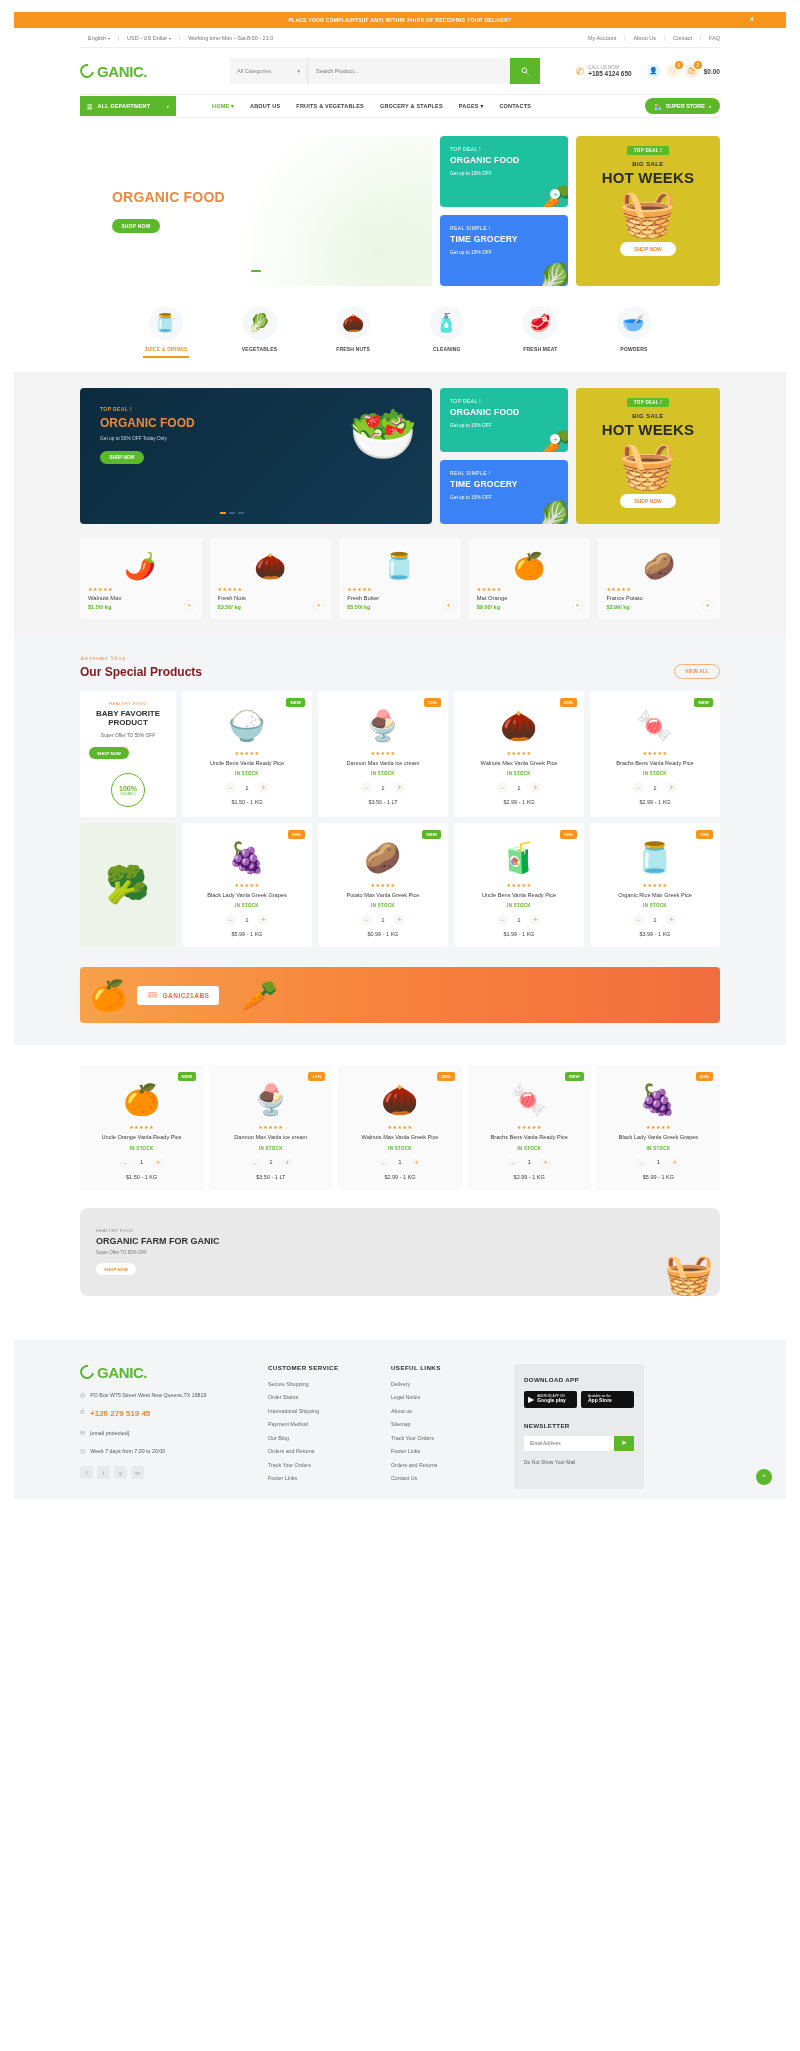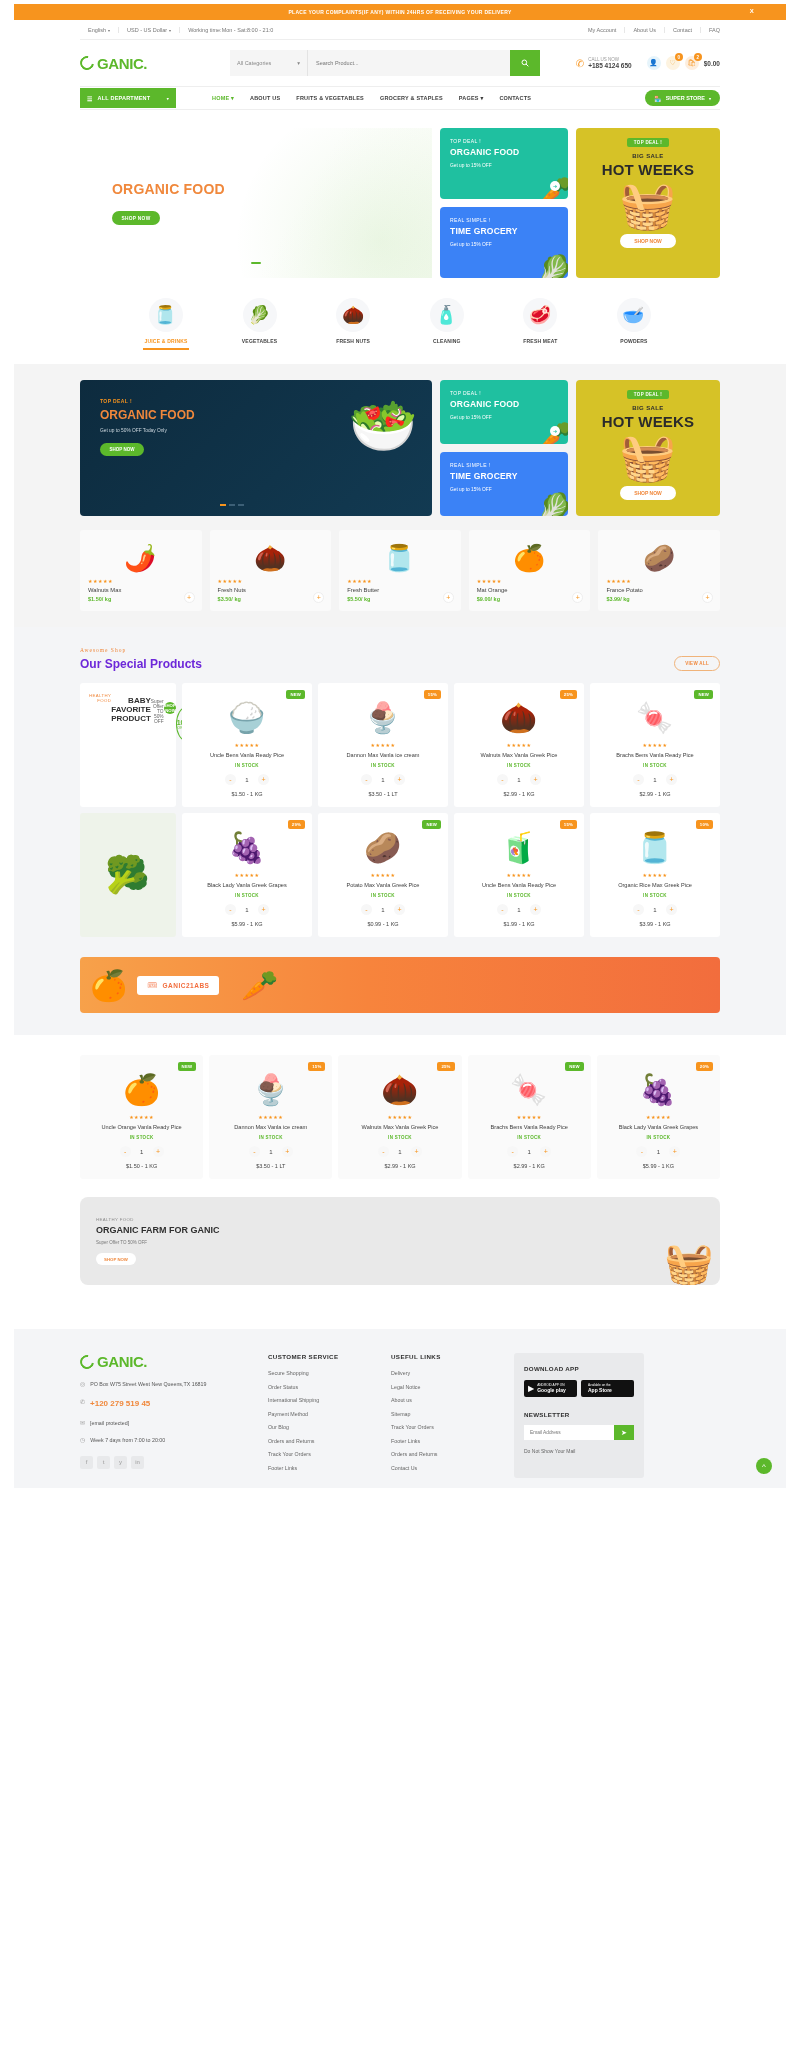--- a/index.html
+++ b/index.html
@@ -3,21 +3,21 @@
 <meta charset="utf-8">
 <style>
   * { box-sizing: border-box; margin: 0; padding: 0; }
   body {
     width: 800px;
     font-family: "Liberation Sans", sans-serif;
     background: #ffffff;
     color: #333;
     -webkit-font-smoothing: antialiased;
   }
-  .wrap { width: 772px; margin: 4px auto; }
+  .wrap { width: 772px; margin: 12px auto; }
   .container { width: 640px; margin: 0 auto; }
 
   
   .announce {
     background: #f7941e; color: #fff; font-size: 5px; letter-spacing: .3px;
     text-align: center; padding: 5px 0; position: relative; font-weight: 600;
   }
   .announce .close { position: absolute; right: 32px; top: 4px; font-size: 6px; cursor: pointer; }
 
   
@@ -192,31 +192,31 @@
     background: #fff; border: 1px solid #eee; color: #f7941e; font-size: 7px; display: flex;
     align-items: center; justify-content: center;
   }
 
   
   .section { padding: 20px 0 0; }
   .sec-grey { background: #f4f5f7; padding-bottom: 22px; }
   .sec-white { background: #fff; padding-bottom: 22px; }
   .sec-head { display: flex; align-items: flex-end; justify-content: space-between; padding-bottom: 12px; }
   .sec-kicker { font-size: 5.5px; color: #f0883c; letter-spacing: 1px; font-family: "Liberation Serif", serif; }
-  .sec-title { font-size: 12px; font-weight: 700; color: #6d28d9; margin-top: 4px; }
+  .sec-title { font-size: 12px; font-weight: 700; color: #7f1d1d; margin-top: 4px; }
   .viewall {
     border: 1px solid #f0b37a; color: #f0883c; font-size: 4.5px; font-weight: 700;
     border-radius: 8px; padding: 4px 10px; letter-spacing: .3px;
   }
 
   
   .sp-grid { display: flex; gap: 6px; }
   .sp-promo {
-    width: 96px; background: #fff; border-radius: 3px; padding: 10px 9px; text-align: right;
-    display: flex; flex-direction: row;
+    width: 96px; background: #fff; border-radius: 3px; padding: 10px 9px; text-align: center;
+    display: flex; flex-direction: column;
   }
   .sp-promo .k { font-size: 4.3px; color: #f0883c; letter-spacing: .4px; }
   .sp-promo .t1 { font-size: 8px; font-weight: 700; color: #2f2f2f; margin-top: 3px; line-height: 1.15; }
   .sp-promo .t2 { font-size: 4.8px; color: #666; margin-top: 6px; }
   .sp-promo .b {
     margin-top: 9px; width: 40px; height: 12px; border-radius: 6px; background: #5cb82b;
     color: #fff; font-size: 4.3px; font-weight: 700; display: flex; align-items: center; justify-content: center;
   }
   .organic-seal {
     margin: 14px auto 0; width: 34px; height: 34px; border-radius: 50%; border: 1.5px solid #5cb82b;

